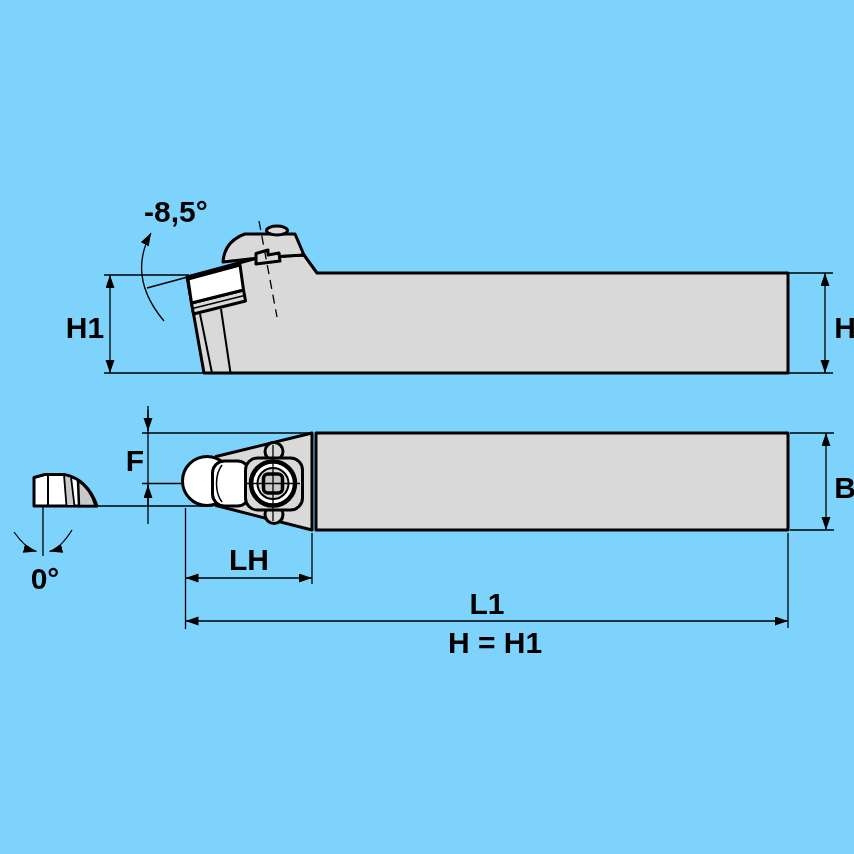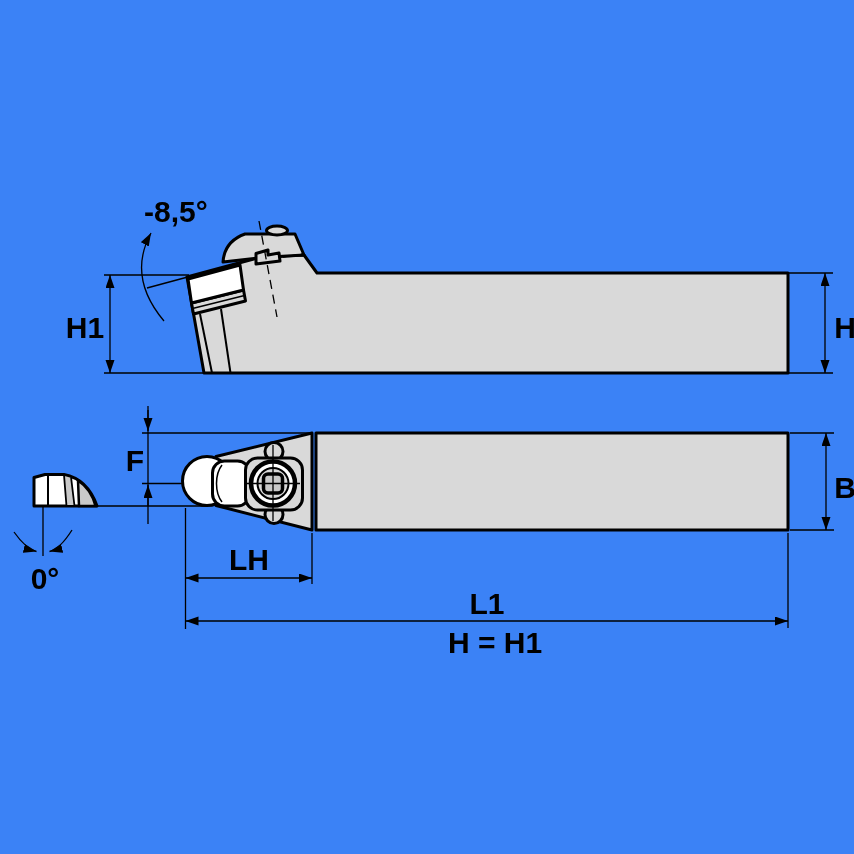--- a/index.html
+++ b/index.html
@@ -1,19 +1,19 @@
 <!DOCTYPE html>
 <html><head>
 <meta charset="utf-8">
 <style>
   html,body{margin:0;padding:0;background:#ffffff;}
   .canvas{
     position:relative;
     width:854px;height:854px;
-    background:#3b82f6;
+    background:#7dd3fc;
     font-family:"Liberation Sans", sans-serif;
     overflow:hidden;
   }
   svg{display:block;}
   .dim-label{
     font-family:"Liberation Sans", sans-serif;
     font-weight:bold;
     font-size:30px;
     fill:#000000;
   }

